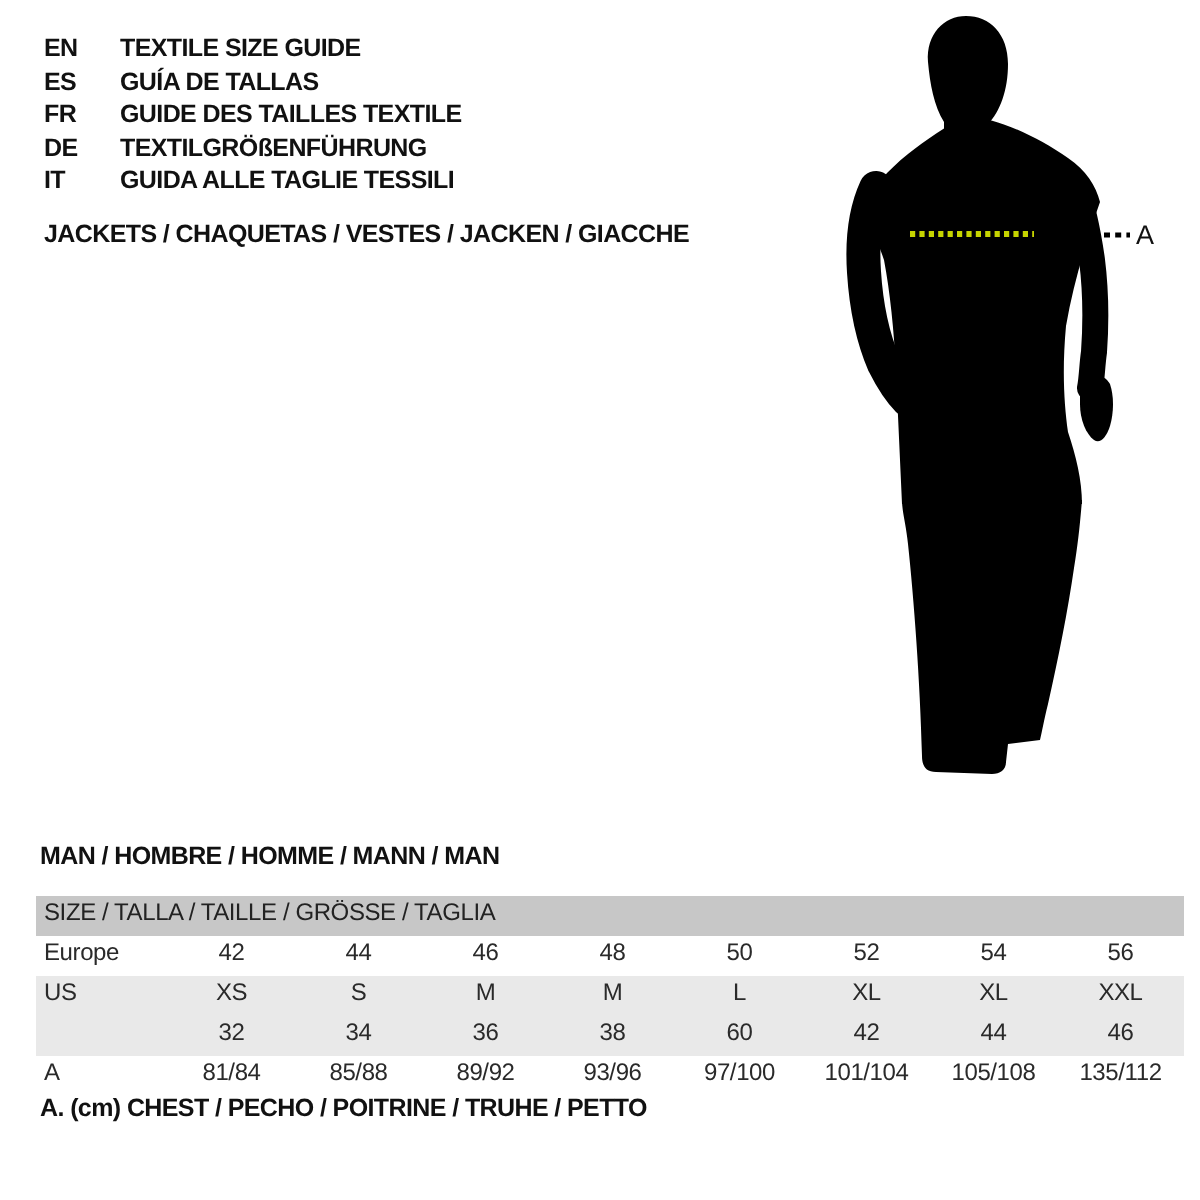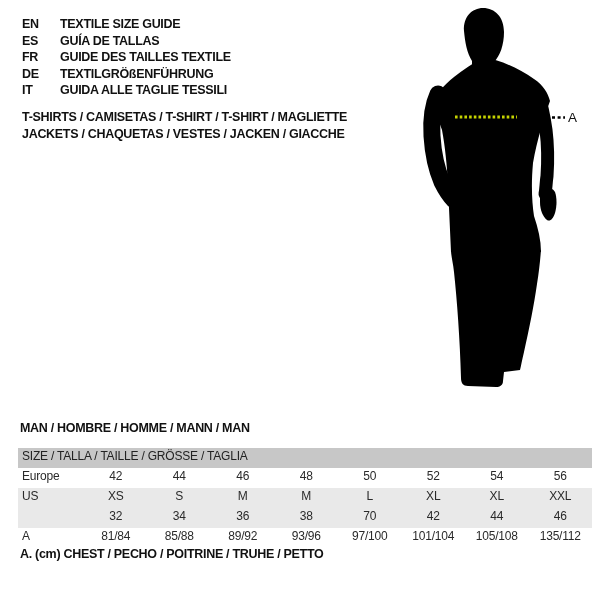--- a/index.html
+++ b/index.html
@@ -49,21 +49,20 @@
       <span class="lang-code">DE</span>
       <span>TEXTILGRÖßENFÜHRUNG</span>
     </div>
     <div class="lang-row">
       <span class="lang-code">IT</span>
       <span>GUIDA ALLE TAGLIE TESSILI</span>
     </div>
   </div>
 
   <div class="cat-block">
-    <div>T-SHIRTS / CAMISETAS / T-SHIRT / T-SHIRT / MAGLIETTE</div>
     <div>JACKETS / CHAQUETAS / VESTES / JACKEN / GIACCHE</div>
   </div>
 
   <svg class="figure-wrap" viewBox="0 0 180 400" xmlns="http://www.w3.org/2000/svg">
     <g fill="#000000">
 
       <path d="M64,31 C63,17 72,8 83,8 C95,8 104,17 104,32 C104,45 100,56 94,62 L93,71 L72,71 L72,61 C67,53 65,42 64,31 Z"></path>
 
       <path d="M83,58 C99,59 118,68 134,79 C143,85 148,93 150,101 C144,118 137,140 133,163 C131,185 132,202 134,216 C138,228 141,240 141,252 L51,252 C50,230 49,208 48,186 C47,165 45,146 42,130 C38,118 34,110 31,104 C36,94 44,85 54,77 C63,70 73,63 83,58 Z"></path>
 
@@ -108,21 +107,21 @@
           <div class="tcell">XL</div>
           <div class="tcell">XL</div>
           <div class="tcell">XXL</div>
         </div>
         <div class="trow shaded">
           <div class="tlabel"></div>
           <div class="tcell">32</div>
           <div class="tcell">34</div>
           <div class="tcell">36</div>
           <div class="tcell">38</div>
-          <div class="tcell">70</div>
+          <div class="tcell">60</div>
           <div class="tcell">42</div>
           <div class="tcell">44</div>
           <div class="tcell">46</div>
         </div>
         <div class="trow">
           <div class="tlabel">A</div>
           <div class="tcell">81/84</div>
           <div class="tcell">85/88</div>
           <div class="tcell">89/92</div>
           <div class="tcell">93/96</div>

